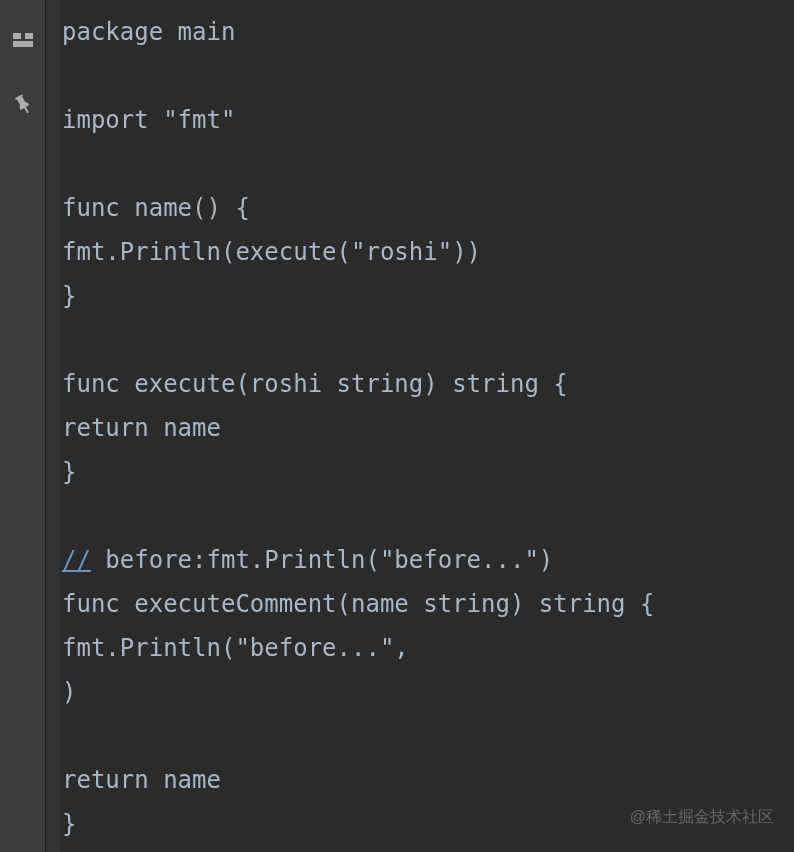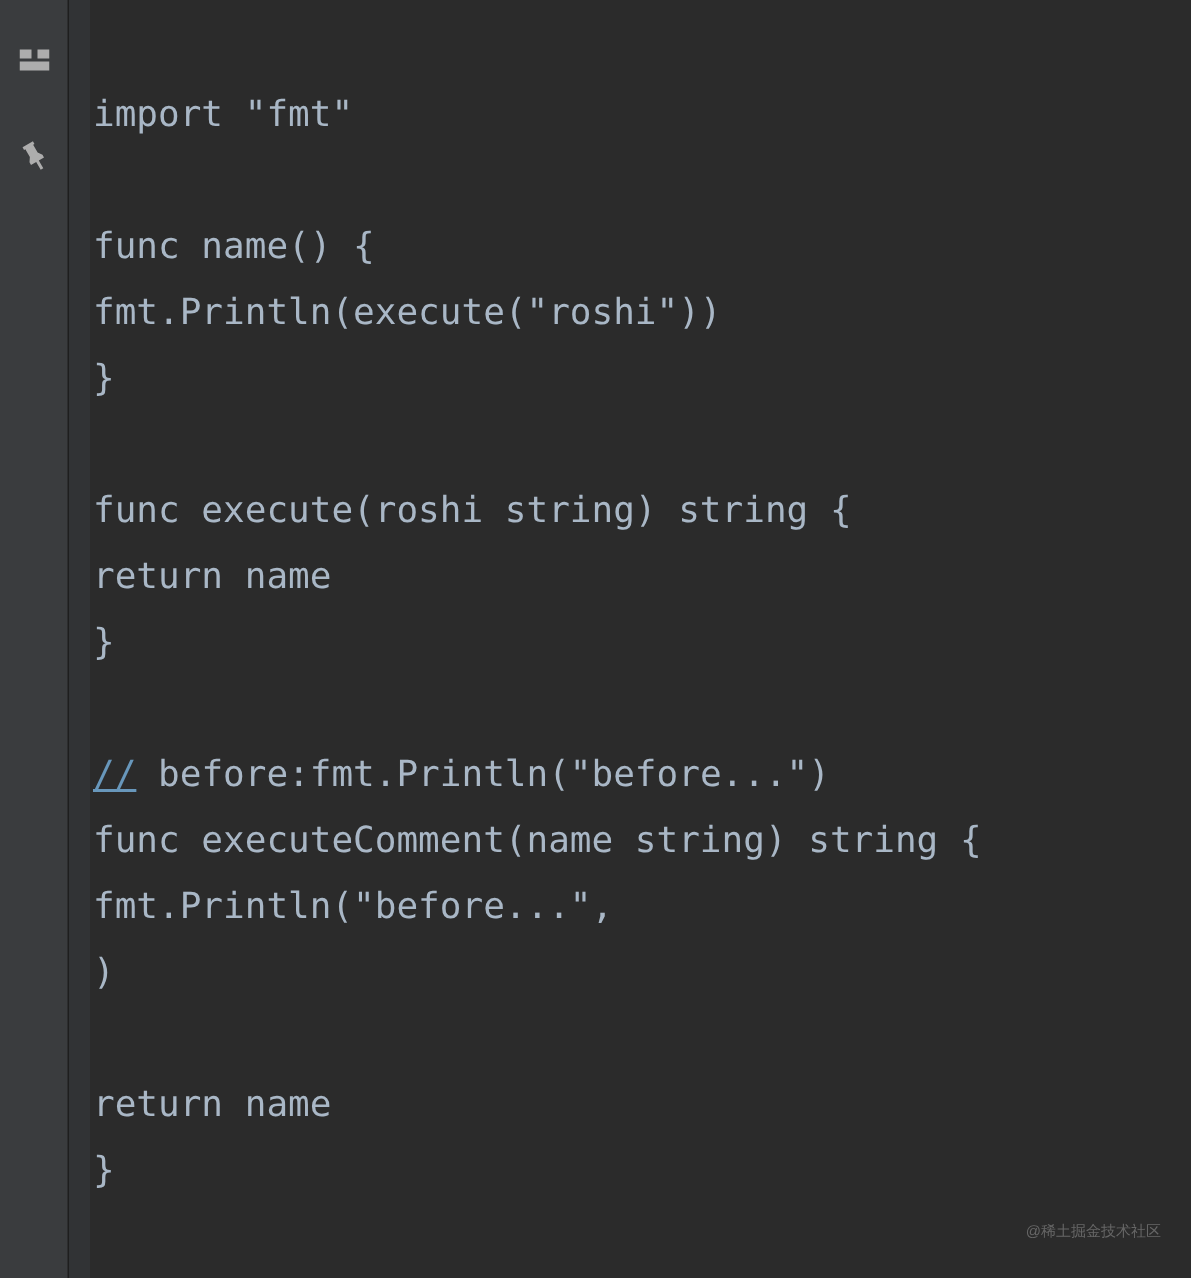--- a/index.html
+++ b/index.html
@@ -55,21 +55,21 @@
     }
     .comment-link {
       color: #6897bb;
       text-decoration: underline;
     }
     .watermark {
       position: absolute;
       bottom: 24px;
       right: 20px;
       color: #666;
-      font-size: 10px;
+      font-size: 16px;
       font-family: sans-serif;
     }
   </style>
 </head>
 <body>
 
 <div class="sidebar">
   <div class="sidebar-icon">
     <svg width="20" height="18" viewBox="0 0 20 18">
       <rect x="0" y="2" width="8" height="6" fill="#adadad"></rect>
@@ -80,20 +80,21 @@
   <div class="sidebar-icon">
     <svg width="20" height="22" viewBox="0 0 20 22">
       <path d="M6,2 L14,2 L14,4 L13,4 L13,10 L15,13 L15,15 L11,15 L11,21 L9,21 L9,15 L5,15 L5,13 L7,10 L7,4 L6,4 Z" fill="#adadad" transform="rotate(-30 10 11)"></path>
     </svg>
   </div>
 </div>
 
 <div class="gutter"></div>
 
 <div class="editor" id="editor">
+    <div class="line">package main</div>
     <div class="line"></div>
     <div class="line">import "fmt"</div>
     <div class="line"></div>
     <div class="line">func name() {</div>
     <div class="line">fmt.Println(execute("roshi"))</div>
     <div class="line">}</div>
     <div class="line"></div>
     <div class="line">func execute(roshi string) string {</div>
     <div class="line">return name</div>
     <div class="line">}</div>

